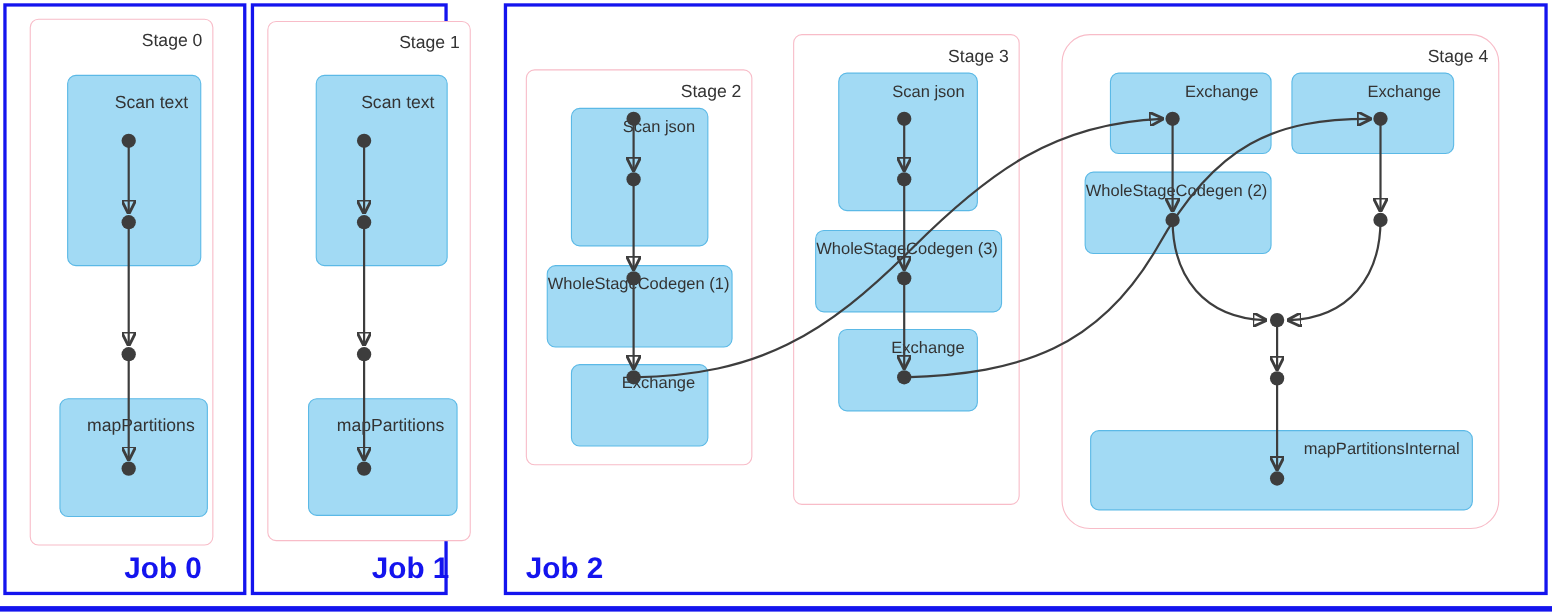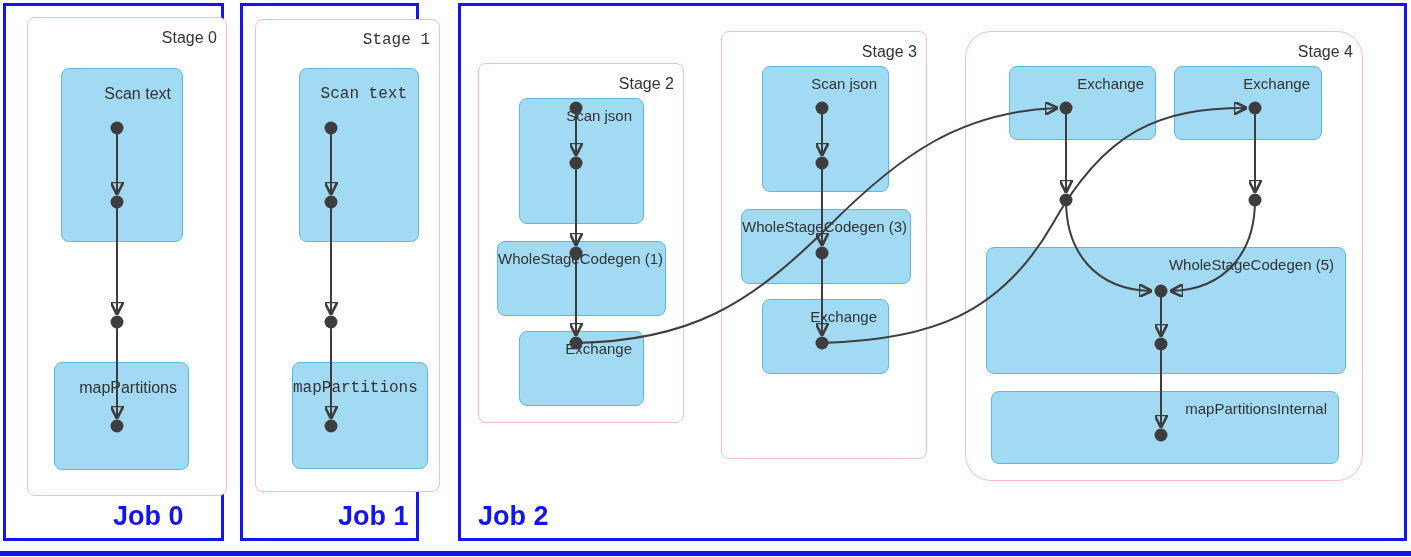--- a/index.html
+++ b/index.html
@@ -71,29 +71,29 @@
     width: 1411px; height: 5px;
     background: #1414ee;
   }
 </style>
 </head>
 <body>
 
 <div id="canvas">
 
   <div class="job" style="left:3px; width:221px;">
-    <div class="stage" style="left:21px; top:11px; width:200px; height:479px;">
+    <div class="stage" style="left:21px; top:11px; width:167px; height:479px;">
       <span class="stage-label">Stage 0</span>
       <div class="node pad-lg" style="left:33px; top:50px; width:122px; height:174px;">Scan text</div>
       <div class="node pad-lg" style="left:26px; top:344px; width:135px; height:108px;">mapPartitions</div>
     </div>
   </div>
   <div class="job-label" style="left:113px;">Job 0</div>
 
-  <div class="job" style="left:240px; width:179px;font-family:Liberation Mono, monospace;">
+  <div class="job" style="left:228px; width:179px;">
     <div class="stage" style="left:12px; top:13px; width:185px; height:473px;">
       <span class="stage-label">Stage 1</span>
       <div class="node pad-lg" style="left:43px; top:48px; width:120px; height:174px;">Scan text</div>
       <div class="node pad-lg" style="left:36px; top:342px; width:136px; height:107px;">mapPartitions</div>
     </div>
   </div>
   <div class="job-label" style="left:338px;">Job 1</div>
 
   <div class="job" style="left:458px; width:949px;">
 
@@ -108,21 +108,21 @@
       <span class="stage-label">Stage 3</span>
       <div class="node" style="left:40px; top:34px; width:127px; height:126px;">Scan json</div>
       <div class="node" style="left:19px; top:177px; width:170px; height:75px;">WholeStageCodegen (3)</div>
       <div class="node" style="left:40px; top:267px; width:127px; height:75px;">Exchange</div>
     </div>
 
     <div class="stage" style="left:504px; top:25px; width:398px; height:450px;border-radius:26px;">
       <span class="stage-label">Stage 4</span>
       <div class="node" style="left:43px; top:34px; width:147px; height:74px;">Exchange</div>
       <div class="node" style="left:208px; top:34px; width:148px; height:74px;">Exchange</div>
-      <div class="node" style="left:20px; top:215px; width:360px; height:127px;">WholeStageCodegen (5)</div>
+      <div class="node" style="left:20px; top:124px; width:170px; height:75px;">WholeStageCodegen (2)</div>
       <div class="node" style="left:25px; top:359px; width:348px; height:73px;">mapPartitionsInternal</div>
     </div>
   </div>
   <div class="job-label" style="left:478px;">Job 2</div>
 
   <div class="bottom-rule"></div>
 
   <svg id="edge-overlay" viewBox="0 0 1411 557">
     <defs>
       <marker id="arrow" viewBox="0 0 10 10" refX="8.5" refY="5" markerWidth="6.5" markerHeight="6.5" orient="auto-start-reverse">

